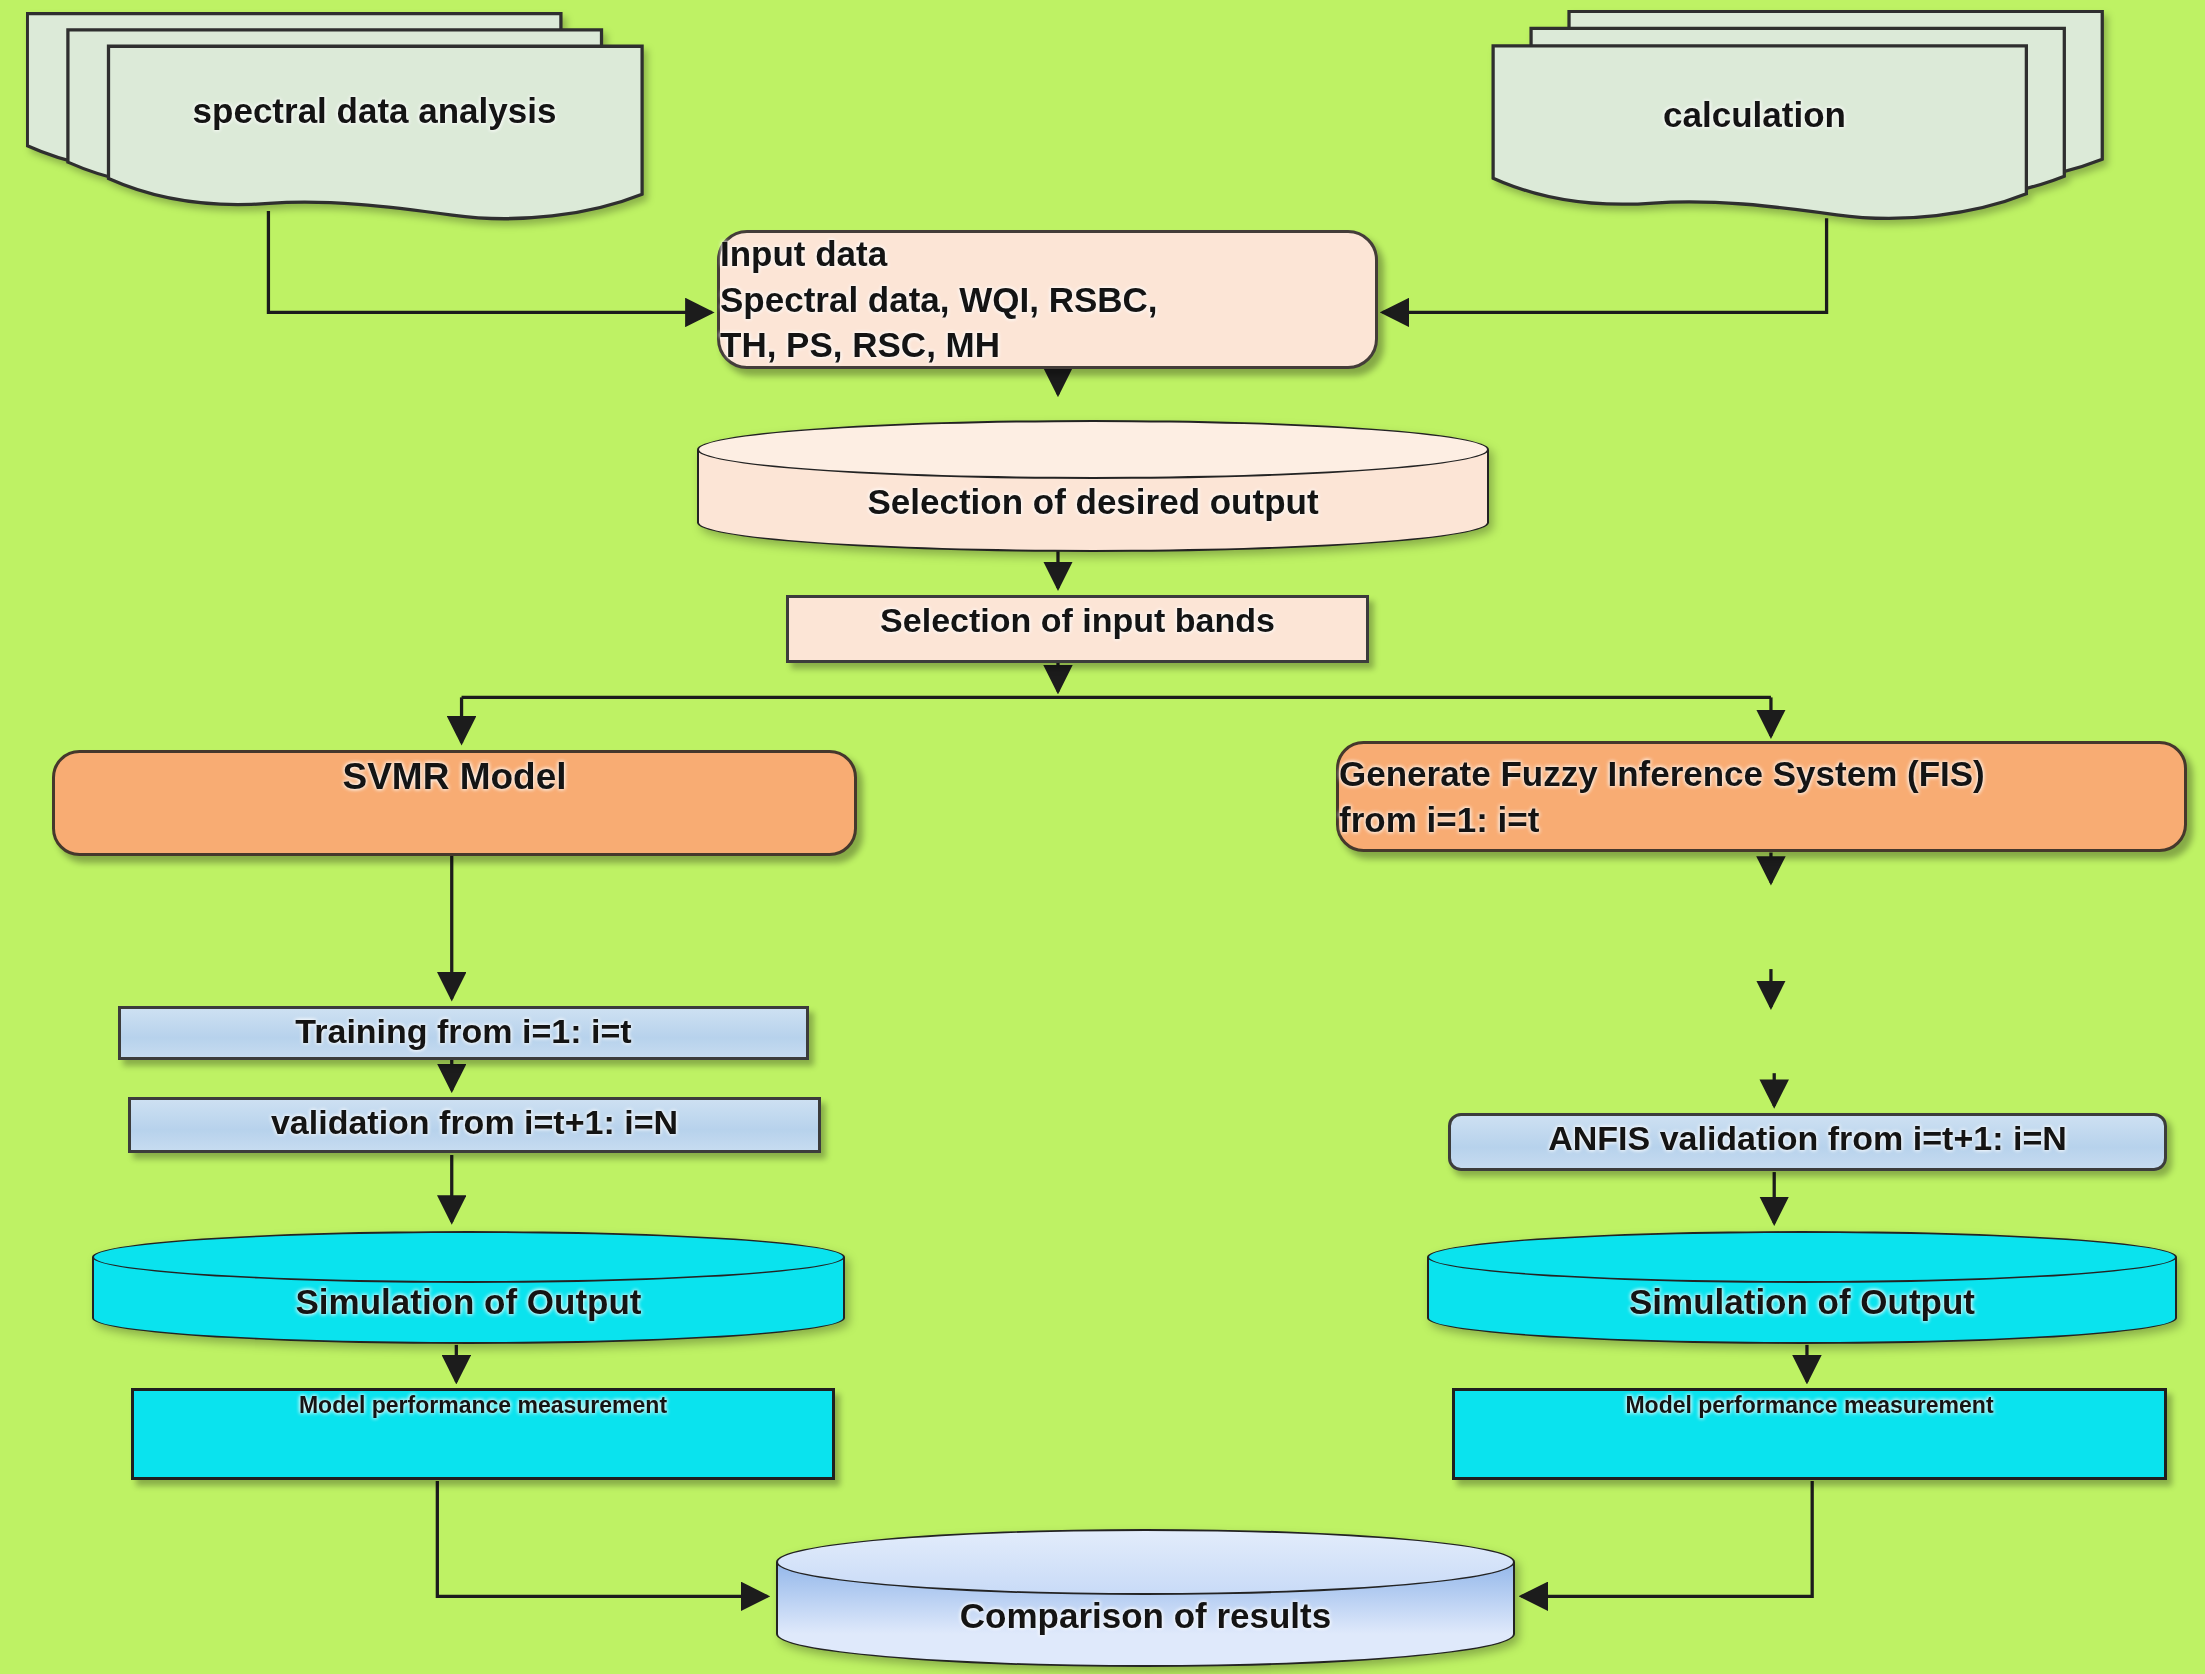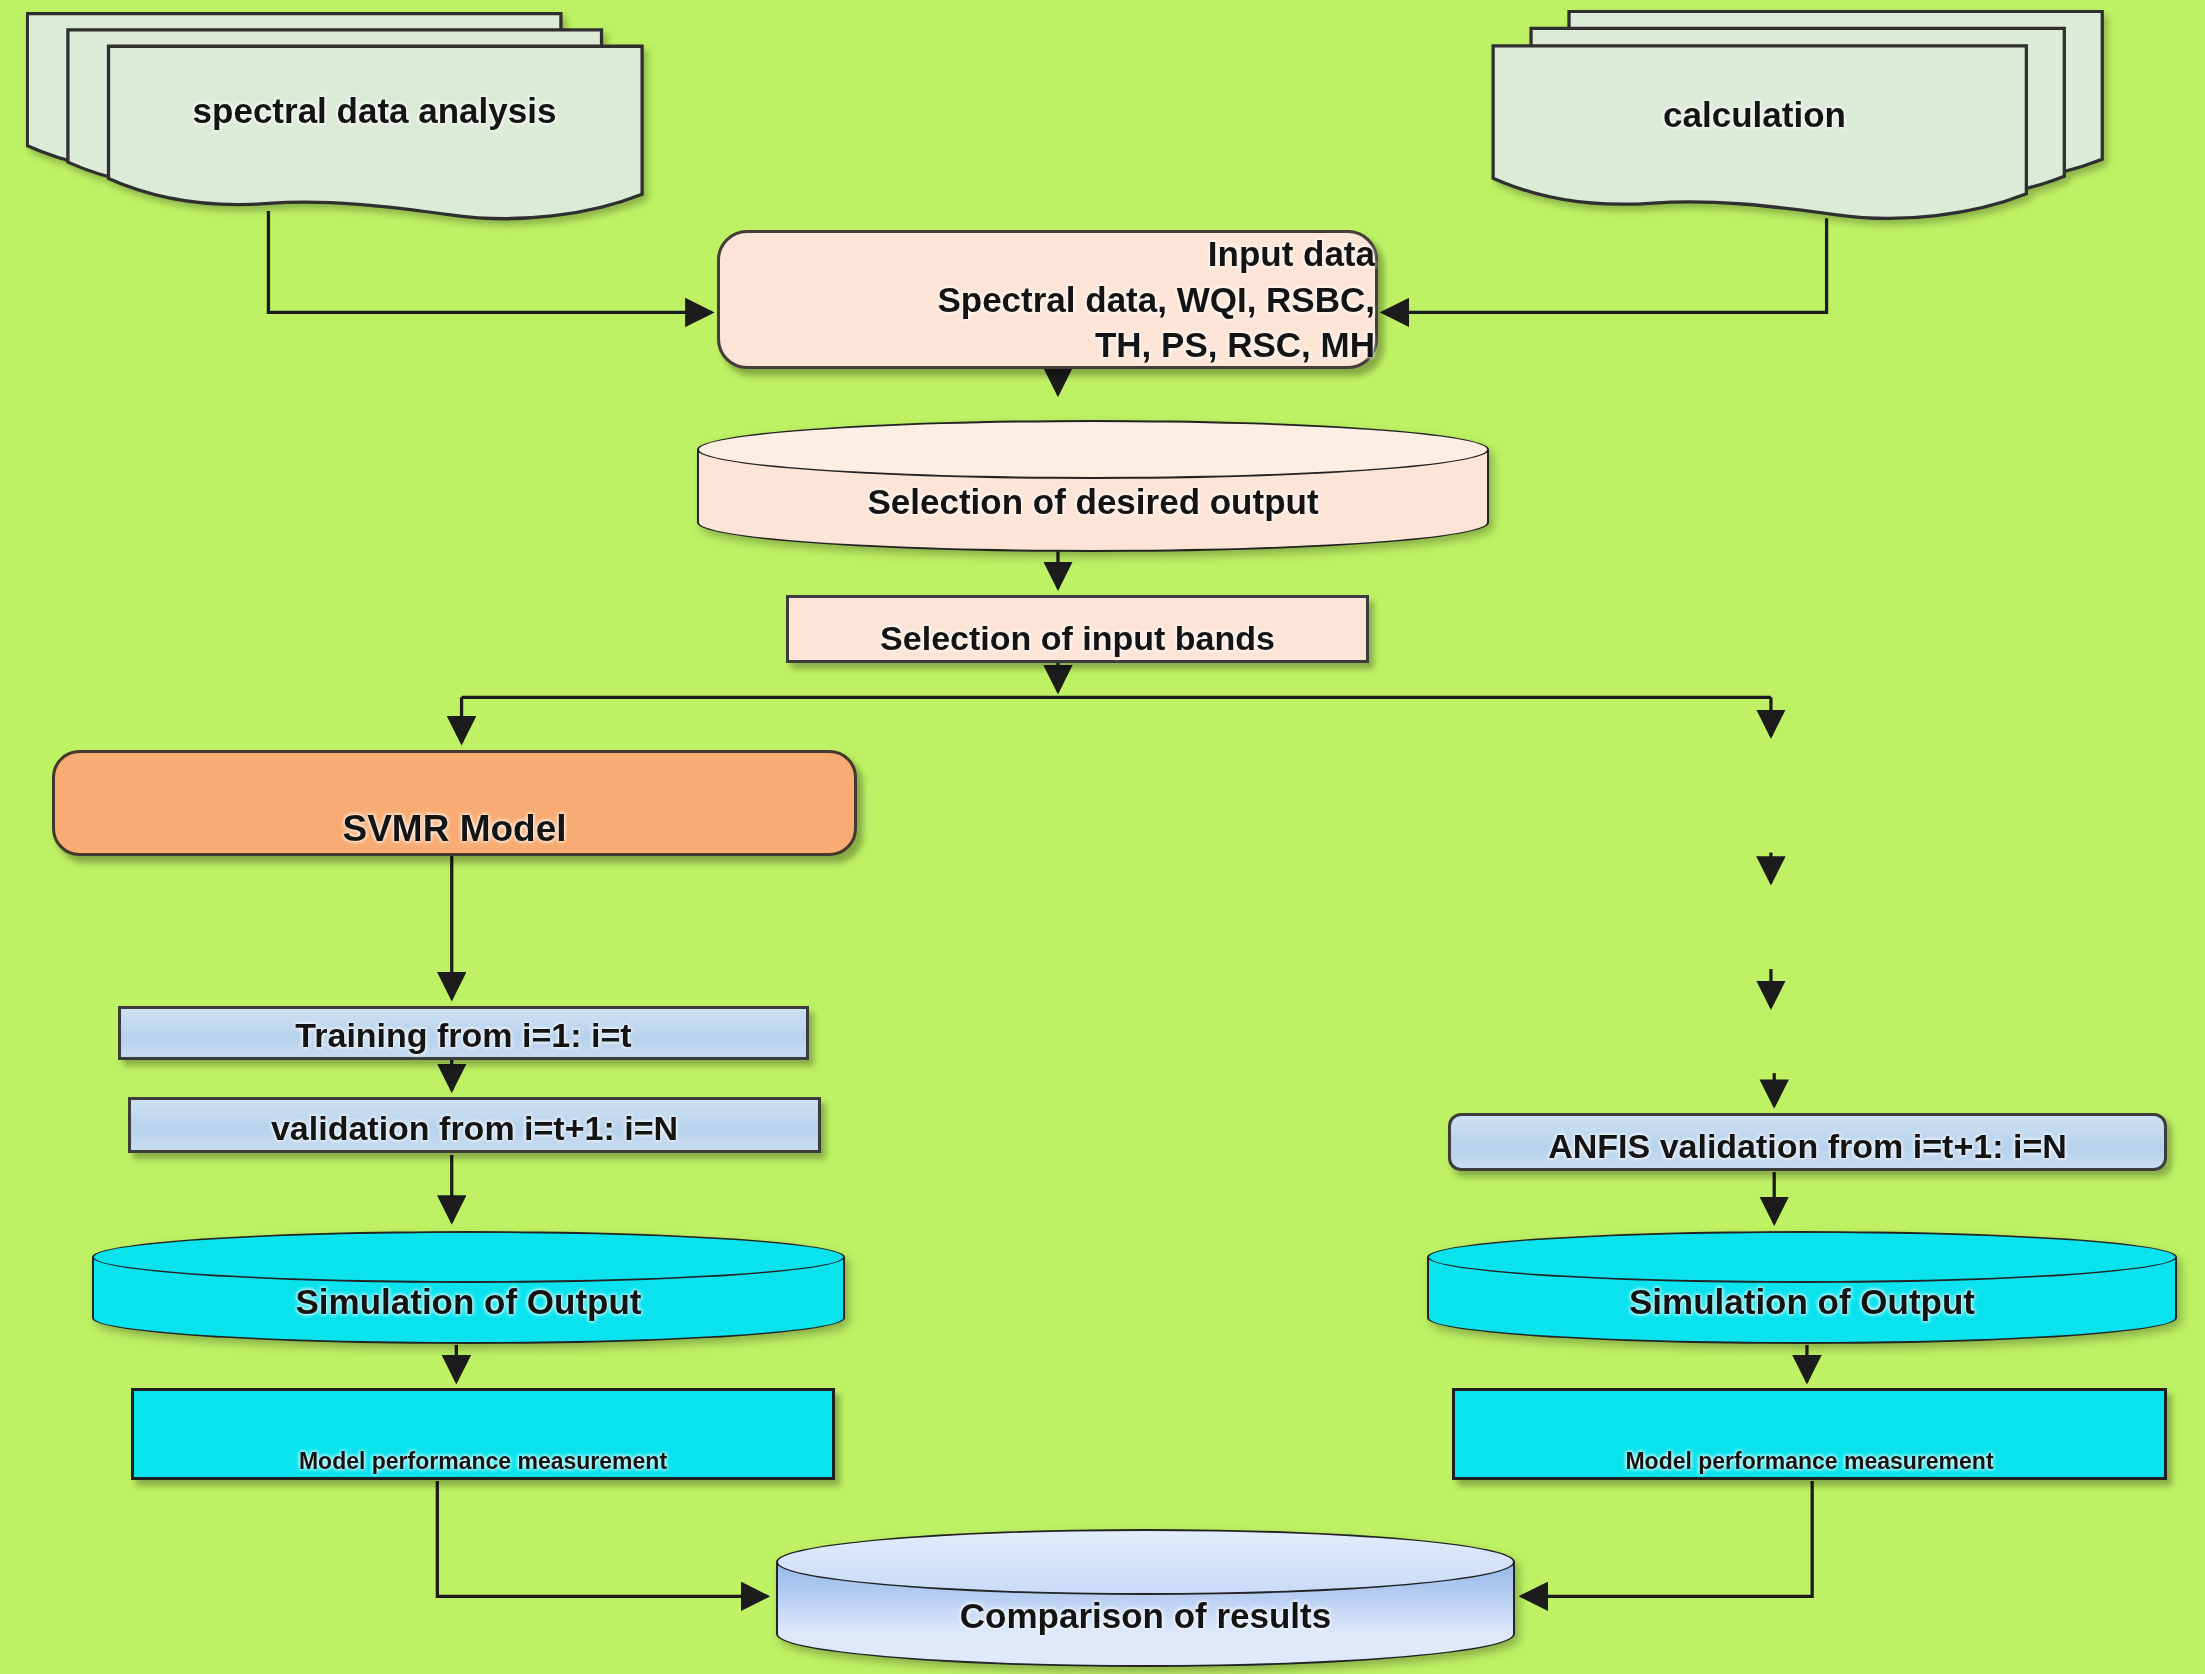--- a/index.html
+++ b/index.html
@@ -13,21 +13,21 @@
     font-family:"Liberation Sans", sans-serif; font-weight:bold; color:var(--text,#141414);
   }
   .canvas *{box-sizing:border-box;}
   .connectors{position:absolute;left:0;top:0;width:100%;height:100%;}
   .connectors path{stroke:var(--line,#1c1c1c);stroke-width:5;fill:none;}
   .lbl{
     text-align:center; line-height:1.3;
     text-shadow:0 0 4.6px rgba(255,255,255,.95),0 0 4.6px rgba(255,255,255,.9);
   }
   
-  .node{position:absolute;display:flex;align-items:flex-end;justify-content:center;}
+  .node{position:absolute;display:flex;align-items:flex-start;justify-content:center;}
   .rounded{border:3.3px solid #45382c;border-radius:27.5px;box-shadow:5.2px 6.5px 6.5px rgba(0,0,0,.30);}
   .box-input{background:var(--peach,#fce5d6);border:3.3px solid #443d39;border-radius:30px;
              box-shadow:5.2px 6.5px 6.5px rgba(0,0,0,.30);font-size:35px;}
   .box-orange{background:var(--orange,#f8ac73);font-size:37px;}
   .box-blue{background:linear-gradient(180deg,#cde0f2 0%,#b7d2ec 60%,#c6dbf0 100%);
             border:3.9px solid var(--border,#3c3c3c);box-shadow:4.6px 5.9px 5.9px rgba(0,0,0,.28);font-size:34px;}
   .box-peach{background:var(--peach,#fce5d6);border:3.3px solid var(--border,#3c3c3c);
              box-shadow:4.6px 5.9px 5.9px rgba(0,0,0,.28);font-size:34px;}
   .box-cyan{background:var(--cyan,#0ae3ee);border:3.3px solid #1f1f1f;
             box-shadow:4.6px 5.9px 5.9px rgba(0,0,0,.28);font-size:23px;}
@@ -125,20 +125,24 @@
   </div>
 
   <div class="node box-peach lbl" style="left:786px;top:595px;width:583px;height:68px;">
     <span>Selection of input bands</span>
   </div>
 
   <div class="node rounded box-orange lbl" style="left:52px;top:750px;width:805px;height:106px;">
     <span>SVMR Model</span>
   </div>
 
+  <div class="node rounded box-orange lbl" style="left:1336px;top:741px;width:851px;height:111px;flex-direction:column;font-size:35px;">
+    <span>Generate Fuzzy Inference System (FIS)</span>
+    <span>from i=1: i=t</span>
+  </div>
 
 
   <div class="node box-blue lbl" style="left:118px;top:1006px;width:691px;height:54px;">
     <span>Training from i=1: i=t</span>
   </div>
   <div class="node box-blue lbl" style="left:128px;top:1097px;width:693px;height:56px;">
     <span>validation from i=t+1: i=N</span>
   </div>
 
   <div class="node box-blue lbl" style="left:1448px;top:1113px;width:719px;height:58px;border-radius:13px;">

